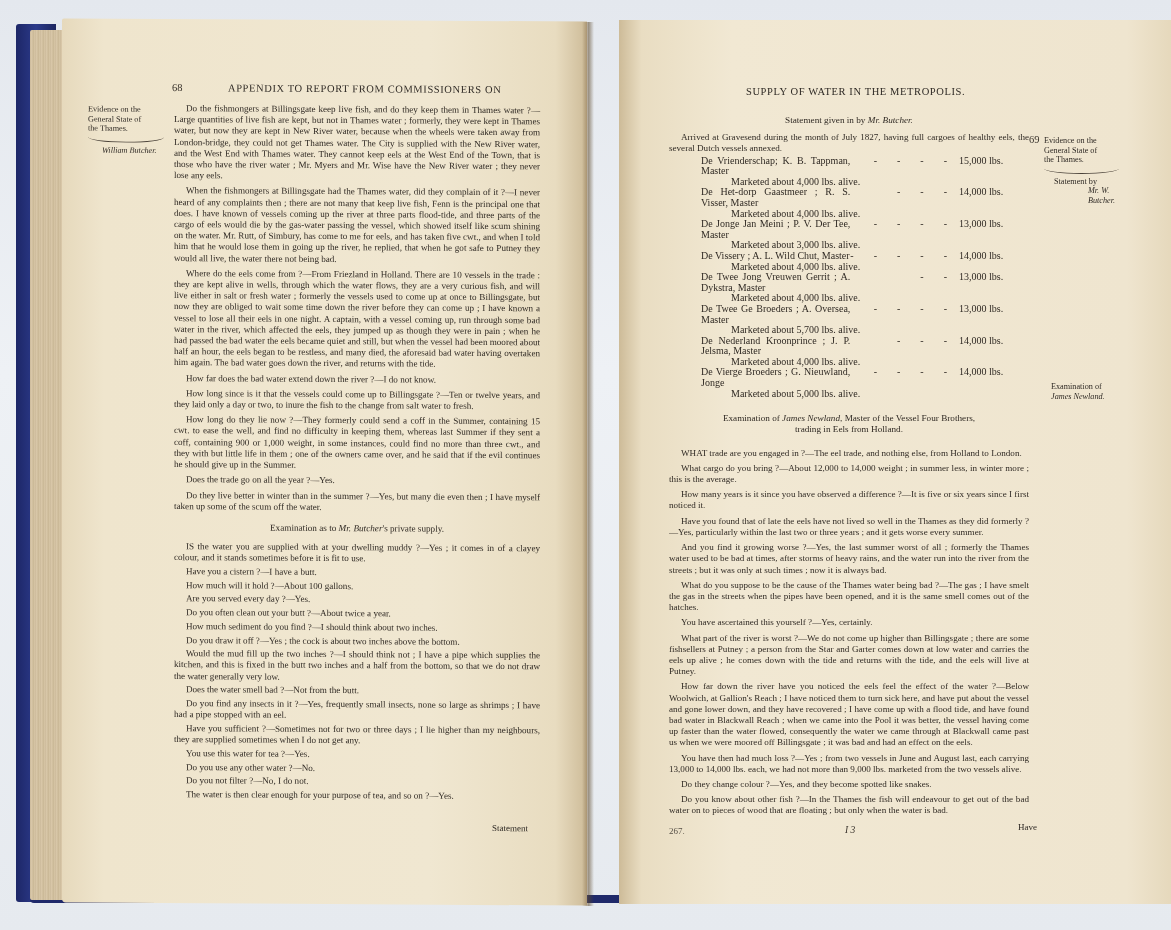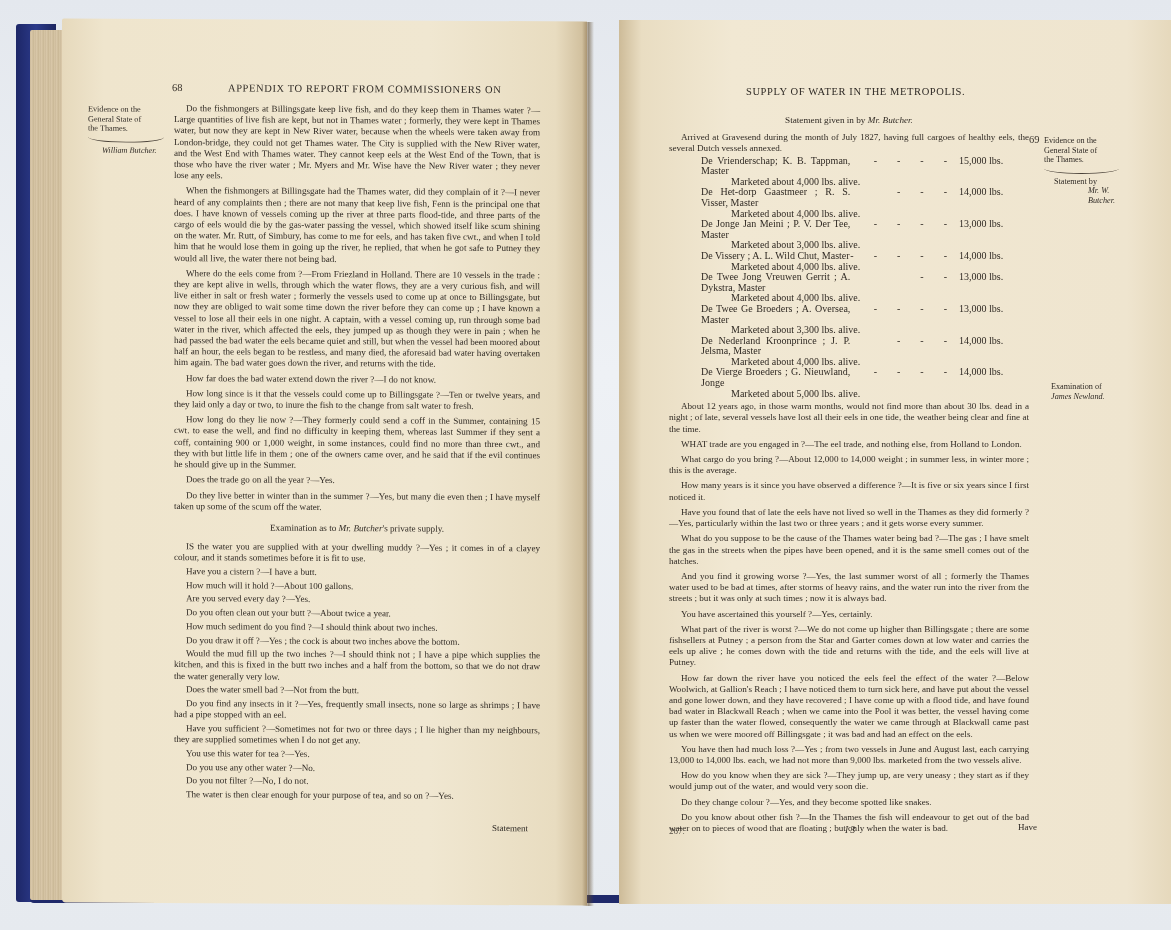--- a/index.html
+++ b/index.html
@@ -220,21 +220,21 @@
                 <span class="marketed">Marketed about 4,000 lbs. alive.</span>
               </td>
             </tr>
         <tr>
               <td class="vessel-name">De Twee Ge Broeders ; A. Oversea, Master</td>
               <td class="dashes">-    -    -    -</td>
               <td class="weight">13,000 lbs.</td>
             </tr>
         <tr>
               <td colspan="3">
-                <span class="marketed">Marketed about 3,300 lbs. alive.</span>
+                <span class="marketed">Marketed about 5,700 lbs. alive.</span>
               </td>
             </tr>
         <tr>
               <td class="vessel-name">De Nederland Kroonprince ; J. P. Jelsma, Master</td>
               <td class="dashes">-    -    -</td>
               <td class="weight">14,000 lbs.</td>
             </tr>
         <tr>
               <td colspan="3">
                 <span class="marketed">Marketed about 4,000 lbs. alive.</span>
@@ -246,34 +246,33 @@
               <td class="weight">14,000 lbs.</td>
             </tr>
         <tr>
               <td colspan="3">
                 <span class="marketed">Marketed about 5,000 lbs. alive.</span>
               </td>
             </tr>
       </tbody>
         </table>
 
-      <p>About 12 years ago, in those warm months, would not find more than about 30 lbs. dead in a night ; of late, several vessels have lost all their eels in one tide, the weather being clear and fine at the time.</p>
-
+
+      <p class="center-head" style="margin-top:14px !important; margin-bottom:12px !important;"><span>Examination of </span><span class="it">James Newland</span><span>, Master of the Vessel Four Brothers,</span><br><span>trading in Eels from Holland.</span></p>
 
       <p>WHAT trade are you engaged in ?—The eel trade, and nothing else, from Holland to London.</p>
       <p>What cargo do you bring ?—About 12,000 to 14,000 weight ; in summer less, in winter more ; this is the average.</p>
       <p>How many years is it since you have observed a difference ?—It is five or six years since I first noticed it.</p>
       <p>Have you found that of late the eels have not lived so well in the Thames as they did formerly ?—Yes, particularly within the last two or three years ; and it gets worse every summer.</p>
+      <p>And you find it growing worse ?—Yes, the last summer worst of all ; formerly the Thames water used to be bad at times, after storms of heavy rains, and the water run into the river from the streets ; but it was only at such times ; now it is always bad.</p>
       <p>What do you suppose to be the cause of the Thames water being bad ?—The gas ; I have smelt the gas in the streets when the pipes have been opened, and it is the same smell comes out of the hatches.</p>
-      <p>And you find it growing worse ?—Yes, the last summer worst of all ; formerly the Thames water used to be bad at times, after storms of heavy rains, and the water run into the river from the streets ; but it was only at such times ; now it is always bad.</p>
       <p>You have ascertained this yourself ?—Yes, certainly.</p>
       <p>What part of the river is worst ?—We do not come up higher than Billingsgate ; there are some fishsellers at Putney ; a person from the Star and Garter comes down at low water and carries the eels up alive ; he comes down with the tide and returns with the tide, and the eels will live at Putney.</p>
       <p>How far down the river have you noticed the eels feel the effect of the water ?—Below Woolwich, at Gallion's Reach ; I have noticed them to turn sick here, and have put about the vessel and gone lower down, and they have recovered ; I have come up with a flood tide, and have found bad water in Blackwall Reach ; when we came into the Pool it was better, the vessel having come up faster than the water flowed, consequently the water we came through at Blackwall came past us when we were moored off Billingsgate ; it was bad and had an effect on the eels.</p>
       <p>You have then had much loss ?—Yes ; from two vessels in June and August last, each carrying 13,000 to 14,000 lbs. each, we had not more than 9,000 lbs. marketed from the two vessels alive.</p>
-      <p>How do you know when they are sick ?—They jump up, are very uneasy ; they start as if they would jump out of the water, and would very soon die.</p>
       <p>Do they change colour ?—Yes, and they become spotted like snakes.</p>
       <p>Do you know about other fish ?—In the Thames the fish will endeavour to get out of the bad water on to pieces of wood that are floating ; but only when the water is bad.</p>
     </div>
 
     <span class="catchword" style="left:50px; top:806px; opacity:0.8;">267.</span>
     <span class="signature" style="left:226px; top:805px;font-style:italic;">I 3</span>
     <span class="catchword" style="left:399px; top:802px;">Have</span>
   </div>
 
   <div class="gutter"></div>

